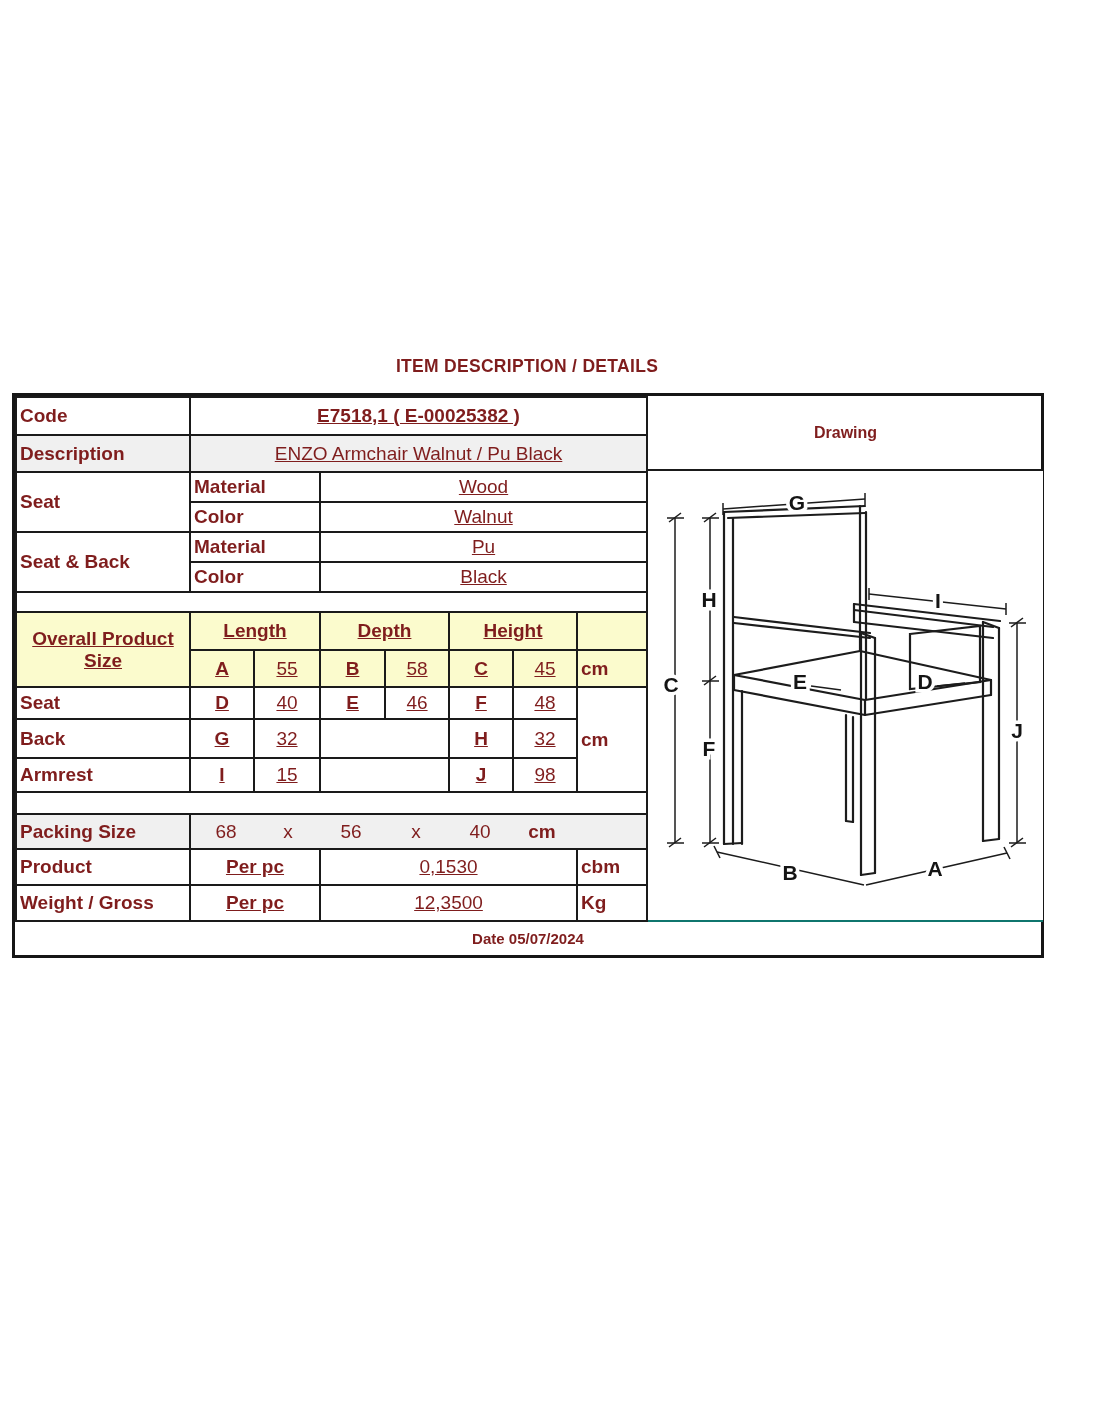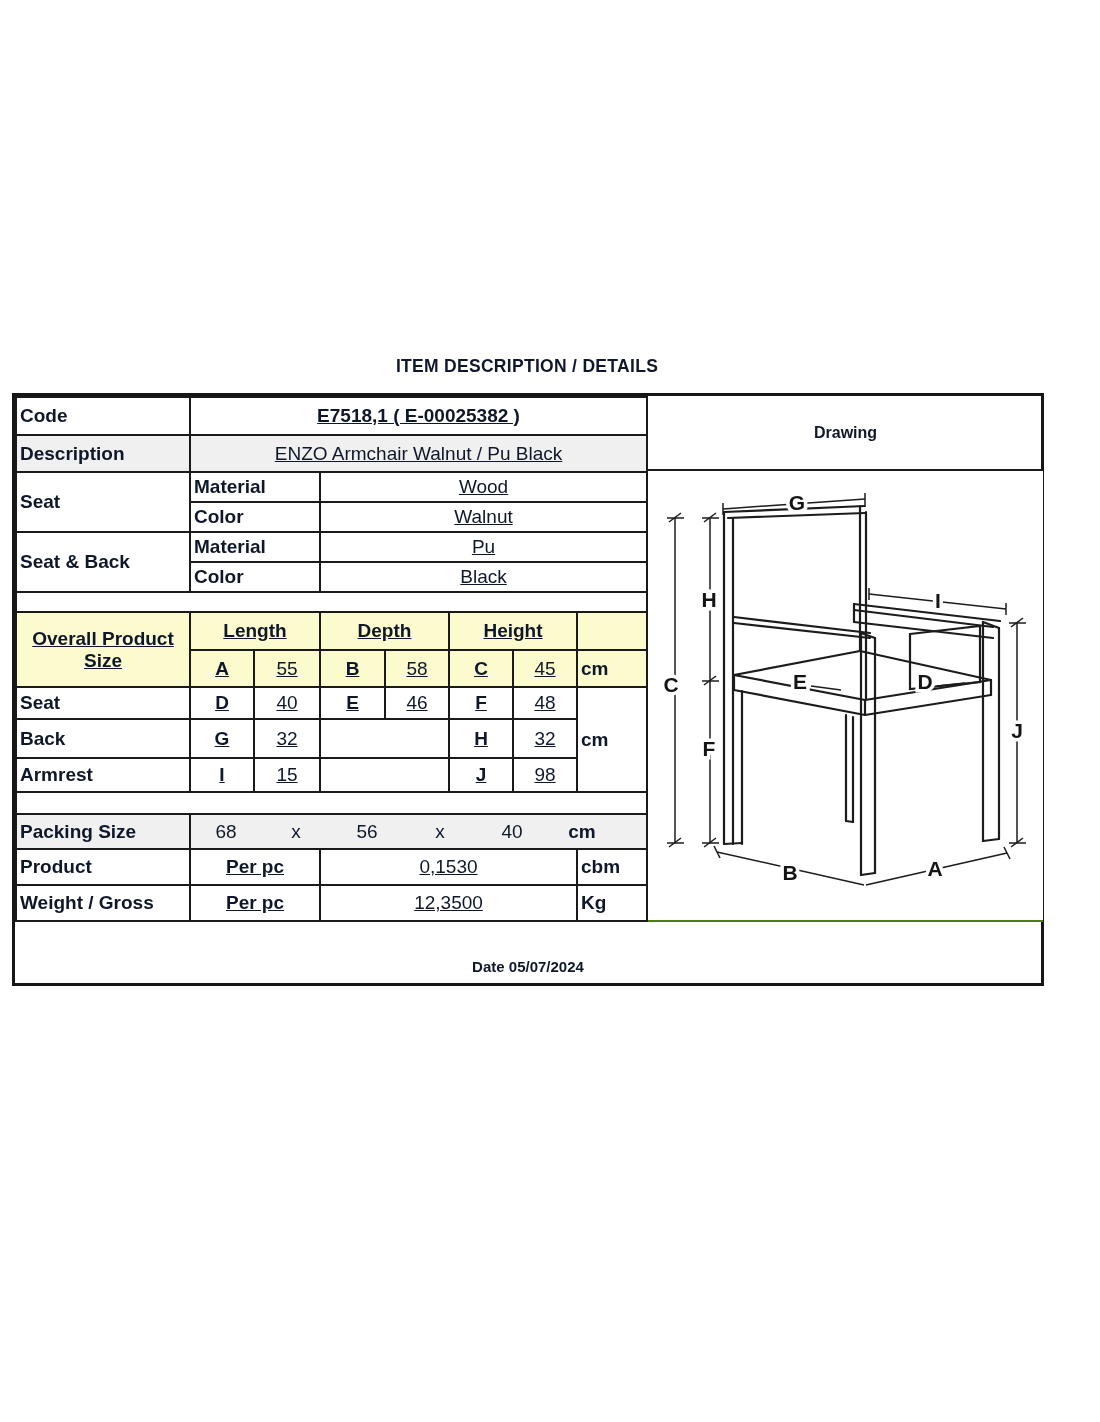--- a/index.html
+++ b/index.html
@@ -1,37 +1,37 @@
 <!DOCTYPE html>
 <html><head>
 <meta charset="utf-8">
 <style>
   html,body{margin:0;padding:0;background:#ffffff;}
   .page{position:relative;width:1100px;height:1202px;background:#ffffff;
-        font-family:"Liberation Sans",sans-serif;color:#0f172a;overflow:hidden;}
+        font-family:"Liberation Sans",sans-serif;color:#7f1d1d;overflow:hidden;}
   .doc-title{position:absolute;left:14px;top:356px;width:1026px;text-align:center;
              font-size:17.5px;font-weight:bold;letter-spacing:.3px;}
   .sheet{position:absolute;left:12px;top:393px;width:1026px;border:3px solid #161616;background:#fff;}
   .main{display:flex;}
   table.spec{border-collapse:collapse;table-layout:fixed;width:631px;flex:0 0 631px;}
   table.spec td{border:2px solid #1a1a1a;font-size:19px;padding:0 3px;overflow:hidden;
                 vertical-align:middle;line-height:1.15;}
   td.lbl{font-weight:bold;padding-left:7px;}
   td.ctr{text-align:center;text-decoration:underline;}
   td.b{font-weight:bold;}
   .yellow{background:#fbfbcd;}
   .gray{background:#f0f0f0;margin-left:8px;}
   td.gaprow{border-left:2px solid #1a1a1a;border-right:2px solid #1a1a1a;}
-  .right-col{flex:0 0 395px;width:395px;display:flex;flex-direction:column;border-bottom:2px solid #4d7c0f;}
+  .right-col{flex:0 0 395px;width:395px;display:flex;flex-direction:column;border-bottom:2px solid #0f766e;}
   .drawing-header{height:75px;box-sizing:border-box;border-bottom:2px solid #1a1a1a;display:flex;
                   align-items:center;justify-content:center;font-weight:bold;font-size:16px;}
   .drawing-area{height:449px;position:relative;background:#fff;}
   .date-row{height:33px;display:flex;align-items:center;justify-content:center;
-            font-weight:bold;font-size:15px;margin-top:28px;}
-  .pack-grid{display:grid;grid-template-columns:64px 60px 66px 64px 64px 60px;align-items:center;gap:8px;}
+            font-weight:bold;font-size:15px;}
+  .pack-grid{display:grid;grid-template-columns:64px 60px 66px 64px 64px 60px;align-items:center;}
   .pack-grid span{text-align:center;}
   .pack-unit{font-weight:bold;text-align:center;}
   svg text{font-family:"Liberation Sans",sans-serif;font-weight:bold;font-size:21px;
            paint-order:stroke;stroke:#ffffff;stroke-width:7px;fill:#141414;}
 </style>
 </head>
 <body>
 
 <div class="page">
 

